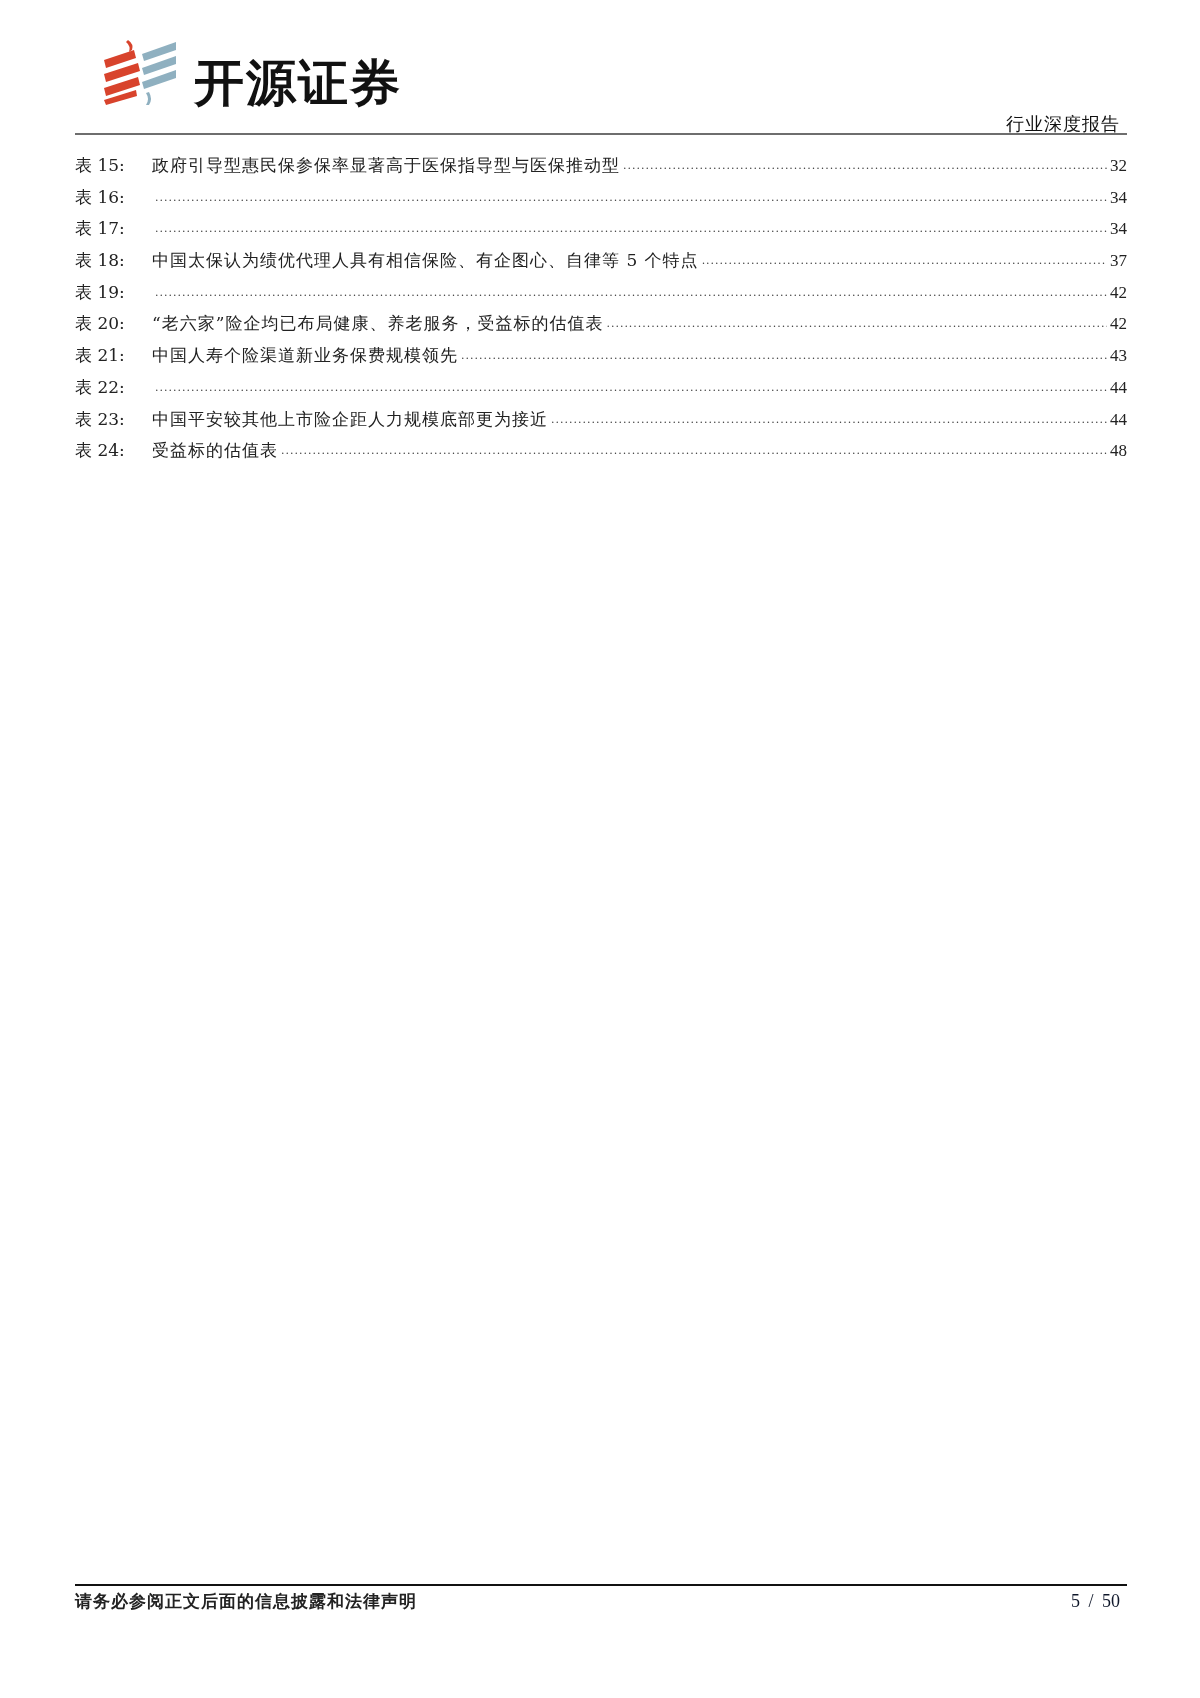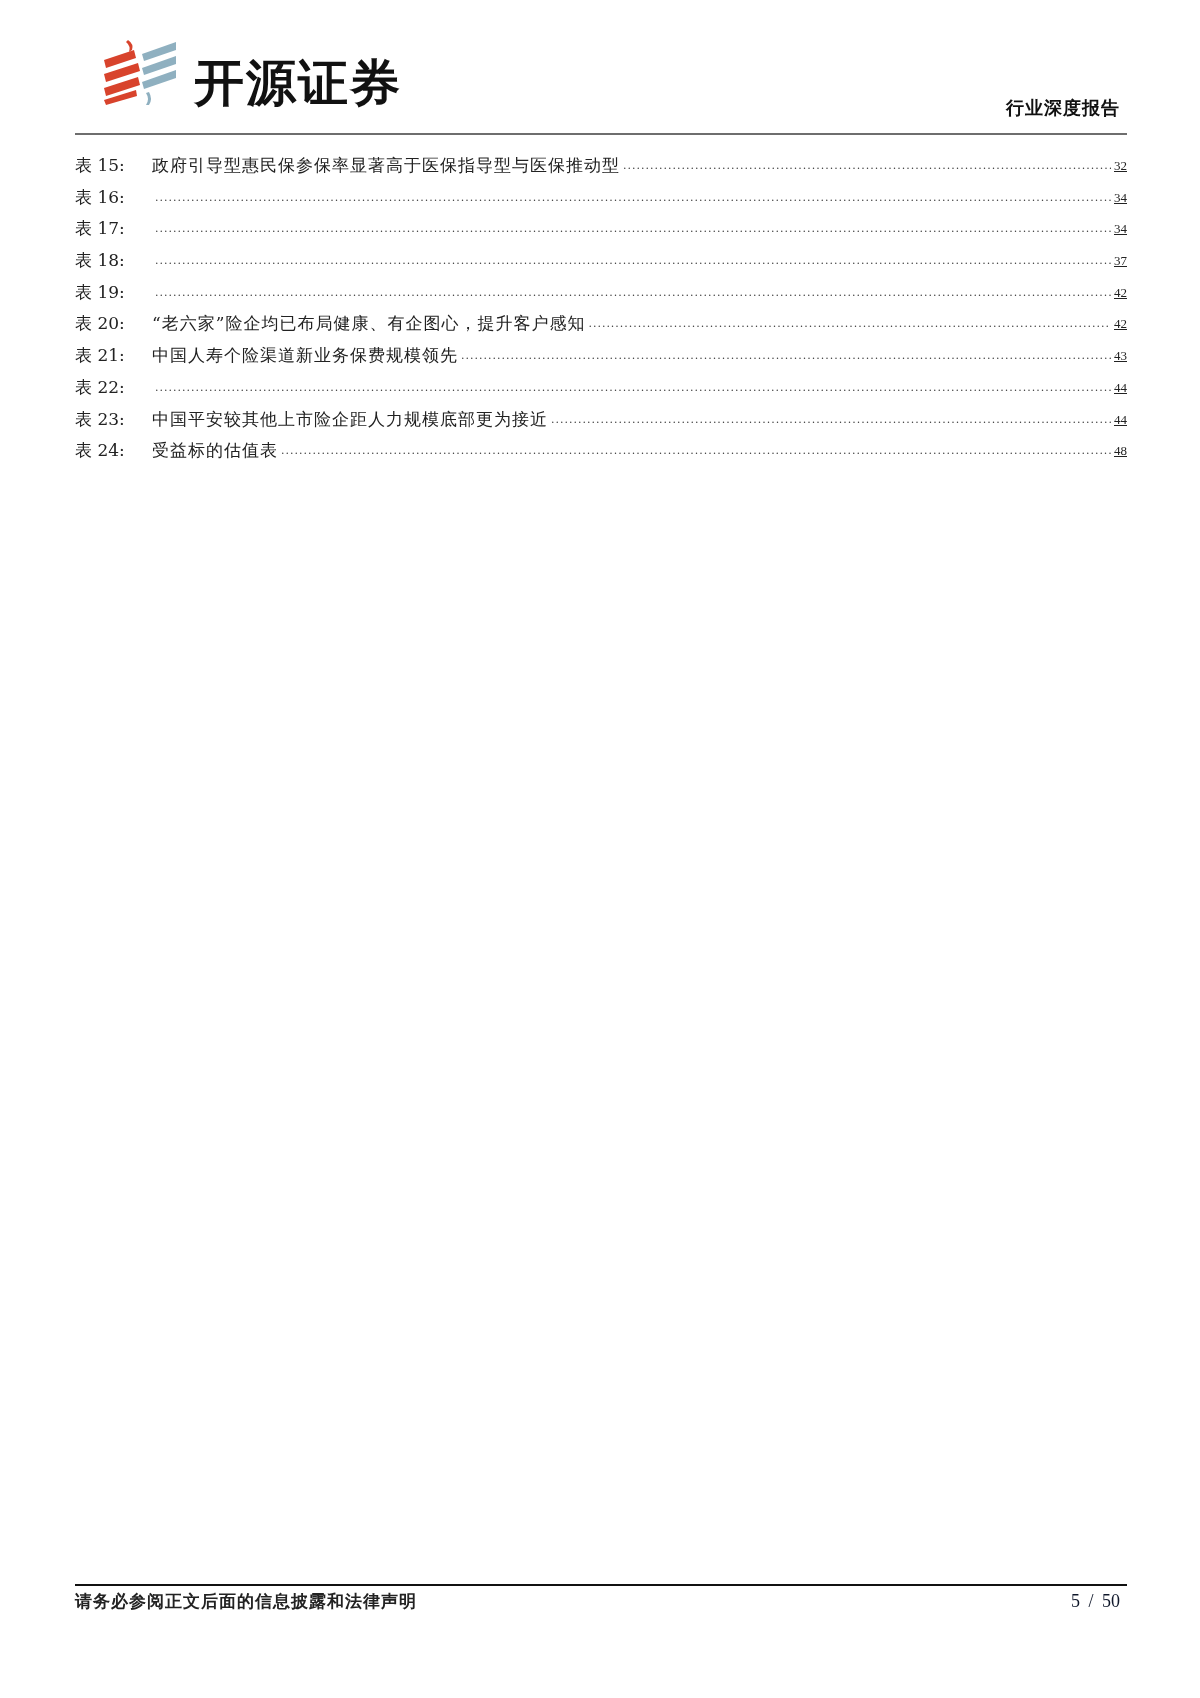--- a/index.html
+++ b/index.html
@@ -38,23 +38,23 @@
       font-weight: bold;
       font-size: 50px;
       letter-spacing: 2px;
       color: #111111;
       margin-left: 14px;
       line-height: 1;
     }
     .report-type {
       position: absolute;
       right: 80px;
-      top: 96px;
+      top: 112px;
       font-size: 18px;
-      font-weight: bold;
+      font-weight: normal;
       color: #111;
       letter-spacing: 1px;
     }
     .header-rule {
       position: absolute;
       left: 75px;
       top: 133px;
       width: 1052px;
       height: 2px;
       background: #6e6e6e;
@@ -90,23 +90,22 @@
       color: #444;
       font-size: 11px;
       letter-spacing: 1px;
     }
     .toc-dots::before {
       content: "................................................................................................................................................................................................................................................................................................................................................................................";
     }
     .toc-page {
       flex: 0 0 auto;
       font-family: "Liberation Serif", serif;
-      font-size: 13px;
-      color: #222;
-      text-decoration: underline;
+      font-size: 17px;
+      color: #222;
     }
     .footer-rule {
       position: absolute;
       left: 75px;
       top: 1584px;
       width: 1052px;
       height: 2px;
       background: #111;
     }
     .footer-note {
@@ -168,31 +167,32 @@
     <span class="toc-dots"></span>
     <span class="toc-page">34</span>
   </div>
   <div class="toc-row">
     <span class="toc-label">表 17:</span>
     <span class="toc-dots"></span>
     <span class="toc-page">34</span>
   </div>
   <div class="toc-row">
     <span class="toc-label">表 18:</span>
+    <span class="toc-title">中国太保认为绩优代理人具有相信保险、有企图心、自律等 5 个特点</span>
     <span class="toc-dots"></span>
     <span class="toc-page">37</span>
   </div>
   <div class="toc-row">
     <span class="toc-label">表 19:</span>
     <span class="toc-dots"></span>
     <span class="toc-page">42</span>
   </div>
   <div class="toc-row">
     <span class="toc-label">表 20:</span>
-    <span class="toc-title">“老六家”险企均已布局健康、有企图心，提升客户感知</span>
+    <span class="toc-title">“老六家”险企均已布局健康、养老服务，受益标的估值表</span>
     <span class="toc-dots"></span>
     <span class="toc-page">42</span>
   </div>
   <div class="toc-row">
     <span class="toc-label">表 21:</span>
     <span class="toc-title">中国人寿个险渠道新业务保费规模领先</span>
     <span class="toc-dots"></span>
     <span class="toc-page">43</span>
   </div>
   <div class="toc-row">

